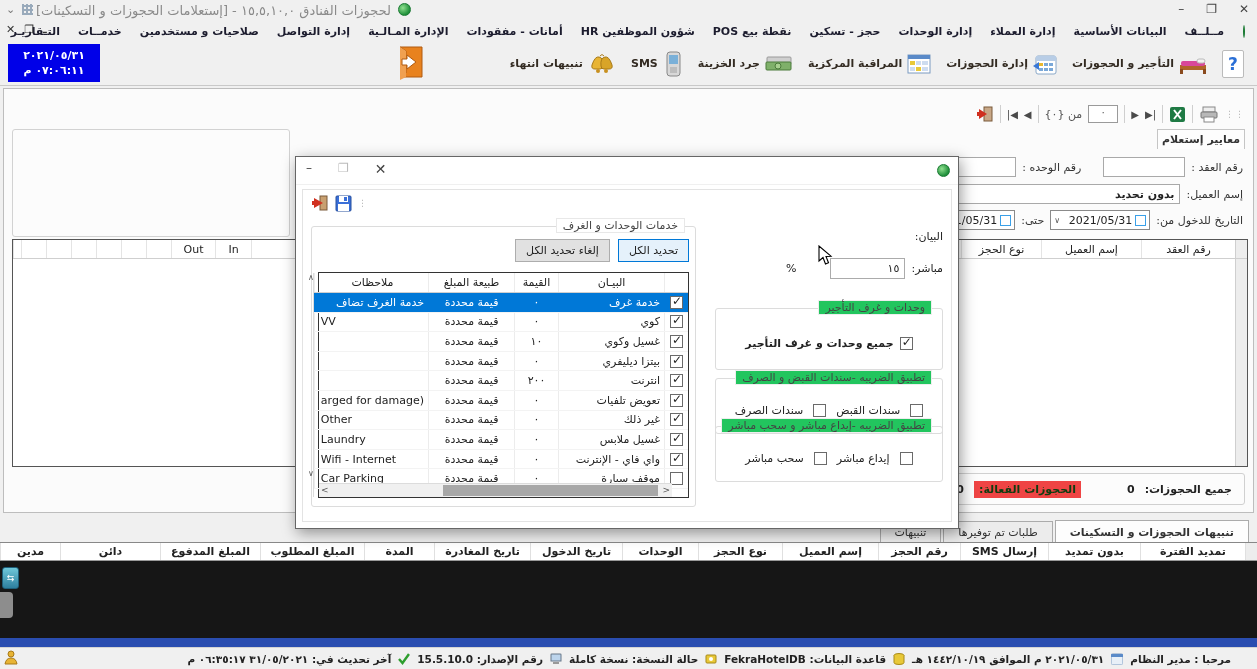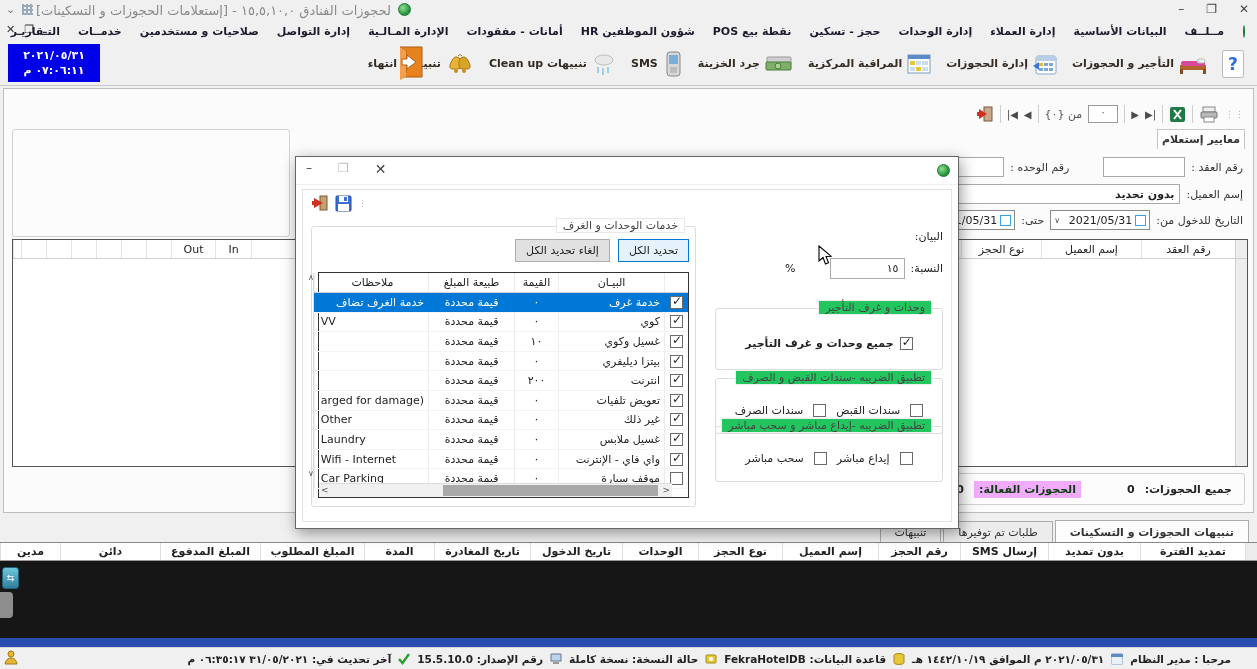--- a/index.html
+++ b/index.html
@@ -51,21 +51,21 @@
   .bluecb{width:11px;height:11px;border:1px solid #3aa0e8;background:#fff;display:inline-block}
   .emptygroup{position:absolute;top:40px;right:963px;width:278px;height:108px;border:1px solid #d2d2d2;border-radius:3px;background:#fcfcfc}
   
   .bgtable{position:absolute;top:150px;left:8px;width:1236px;height:228px;background:#fff;border:1px solid #555}
   .bgthead{display:flex;direction:rtl;height:19px;border-bottom:1px solid #cfcfcf;background:#fff;font-size:11px;color:#222}
   .bgth{border-left:1px solid #e4e4e4;display:flex;align-items:center;justify-content:center;white-space:nowrap}
   .rowhdr{width:12px;background:#ededed;border-left:1px solid #cfcfcf}
   .bgbody{display:flex;height:207px}
   .counts{position:absolute;top:384px;right:8px;width:308px;height:32px;border:1px solid #d0d0d0;border-radius:3px;background:#fcfcfc;
     display:flex;align-items:center;gap:10px;padding:0 12px;font-weight:bold}
-  .cgreen{background:#f0abfc;color:#103c10;padding:2px 5px}
+  .cgreen{background:#ef4444;color:#103c10;padding:2px 5px}
   
   .tabsrow{top:516px;left:0;width:1257px;height:26px;display:flex;direction:rtl;padding-right:8px;align-items:flex-end;gap:2px}
   .tab{border:1px solid #ababab;border-bottom:none;background:#ececec;padding:4px 14px 3px;color:#333;white-space:nowrap}
   .tab.active{background:#fdfdfd;font-weight:bold;padding-top:5px}
   
   .botgrid{top:542px;left:0;width:1257px;height:19px;background:#fff;border-top:1px solid #888;border-bottom:1px solid #9a9a9a;display:flex;direction:rtl}
   .botth{border-left:1px solid #e0e0e0;display:flex;align-items:center;justify-content:center;font-weight:bold;color:#222;white-space:nowrap;font-size:11px}
   .darkzone{top:561px;left:0;width:1257px;height:77px;background:#161616}
   .teal-widget{position:absolute;top:567px;left:2px;width:17px;height:22px;border-radius:3px;
     background:linear-gradient(#6fc7d9,#2e7f9e);border:1px solid #1e5f7a;color:#fff;font-size:9px;display:flex;align-items:center;justify-content:center}
@@ -210,31 +210,20 @@
   </div>
   <div class="tbtn">
     <svg class="ic" width="22" height="28" viewBox="0 0 22 28">
       <rect x="5" y="2" width="13" height="24" rx="3" fill="#d8d8d8" stroke="#888"></rect>
       <rect x="7" y="5" width="9" height="9" fill="#7ab0d8"></rect>
       <rect x="8" y="17" width="7" height="6" fill="#bdbdbd"></rect>
     </svg>
     <span class="lbl">SMS</span>
   </div>
   <div class="tbtn">
-    <svg class="ic" width="26" height="26" viewBox="0 0 26 26">
-      <ellipse cx="13" cy="9" rx="9" ry="5" fill="#e8e8e8" stroke="#bdbdbd"></ellipse>
-      <g stroke="#7ac0e8" stroke-width="1.4">
-          <line x1="7" y1="16" x2="7" y2="22"></line>
-          <line x1="12" y1="17" x2="12" y2="24"></line>
-          <line x1="17" y1="16" x2="17" y2="22"></line>
-        </g>
-    </svg>
-    <span class="lbl">تنبيهات Clean up</span>
-  </div>
-  <div class="tbtn">
     <svg class="ic" width="30" height="26" viewBox="0 0 30 26">
       <path d="M8 18 q-4 0 -3 -4 q3 -9 7 -8 q5 1 4 9 q0 3 -3 3 z" fill="#e8b434" stroke="#a87a18"></path>
       <path d="M22 18 q4 0 3 -4 q-3 -9 -7 -8 q-5 1 -4 9 q0 3 3 3 z" fill="#d8a428" stroke="#a87a18"></path>
       <circle cx="11" cy="20" r="2" fill="#c89020"></circle>
         <circle cx="19" cy="20" r="2" fill="#c89020"></circle>
       <path d="M13 5 q2 -3 4 0" stroke="#a87a18" fill="none"></path>
     </svg>
     <span class="lbl">تنبيهات انتهاء</span>
   </div>
 </div>
@@ -277,21 +266,21 @@
       <rect x="5" y="11" width="10" height="5" fill="#fff" stroke="#888"></rect>
     </svg>
     <span class="dots">⋮⋮</span>
   </div>
 
   <div class="querytab">معايير إستعلام</div>
 
   <div class="qrow" style="top:68px;right:10px">
     <span class="qlabel">رقم العقد :</span>
     <span class="qinput" style="width:82px"></span>
-    <span class="qlabel" style="margin-right:28px">رقم الوحده :</span>
+    <span class="qlabel" style="margin-right:16px">رقم الوحده :</span>
     <span class="qinput" style="width:82px"></span>
   </div>
   <div class="qrow" style="top:95px;right:10px">
     <span class="qlabel">إسم العميل:</span>
     <span class="qinput" style="width:455px;font-weight:bold;display:flex;align-items:center;padding:0 5px">بدون تحديد</span>
   </div>
   <div class="qrow" style="top:121px;right:10px">
     <span class="qlabel">التاريخ للدخول من:</span>
     <span class="combo" style="width:100px">
       <span class="bluecb"></span>
@@ -421,21 +410,21 @@
         <rect x="9" y="2" width="3" height="4" fill="#3a6fd8"></rect>
         <rect x="3" y="9" width="11" height="7" fill="#fff"></rect>
       </svg>
       <span class="dots">⋮</span>
     </div>
 
     <div class="drow" style="top:40px;right:8px">
       <span class="dlbl">البيان:</span>
     </div>
     <div class="drow" style="top:68px;right:8px">
-      <span class="dlbl">النسبة:</span>
+      <span class="dlbl">مباشر:</span>
       <span class="dinput" style="width:75px;justify-content:flex-start">١٥</span>
       <span class="dlbl" style="margin-right:28px">%</span>
     </div>
 
     <div class="dgroup" style="top:118px;height:62px">
       <span class="grouplabel">وحدات  و غرف التأجير</span>
       <div class="dcheckrow">
         <span class="cb checked"></span>
         <span class="dlbl" style="font-weight:bold">جميع وحدات  و غرف التأجير</span>
       </div>

